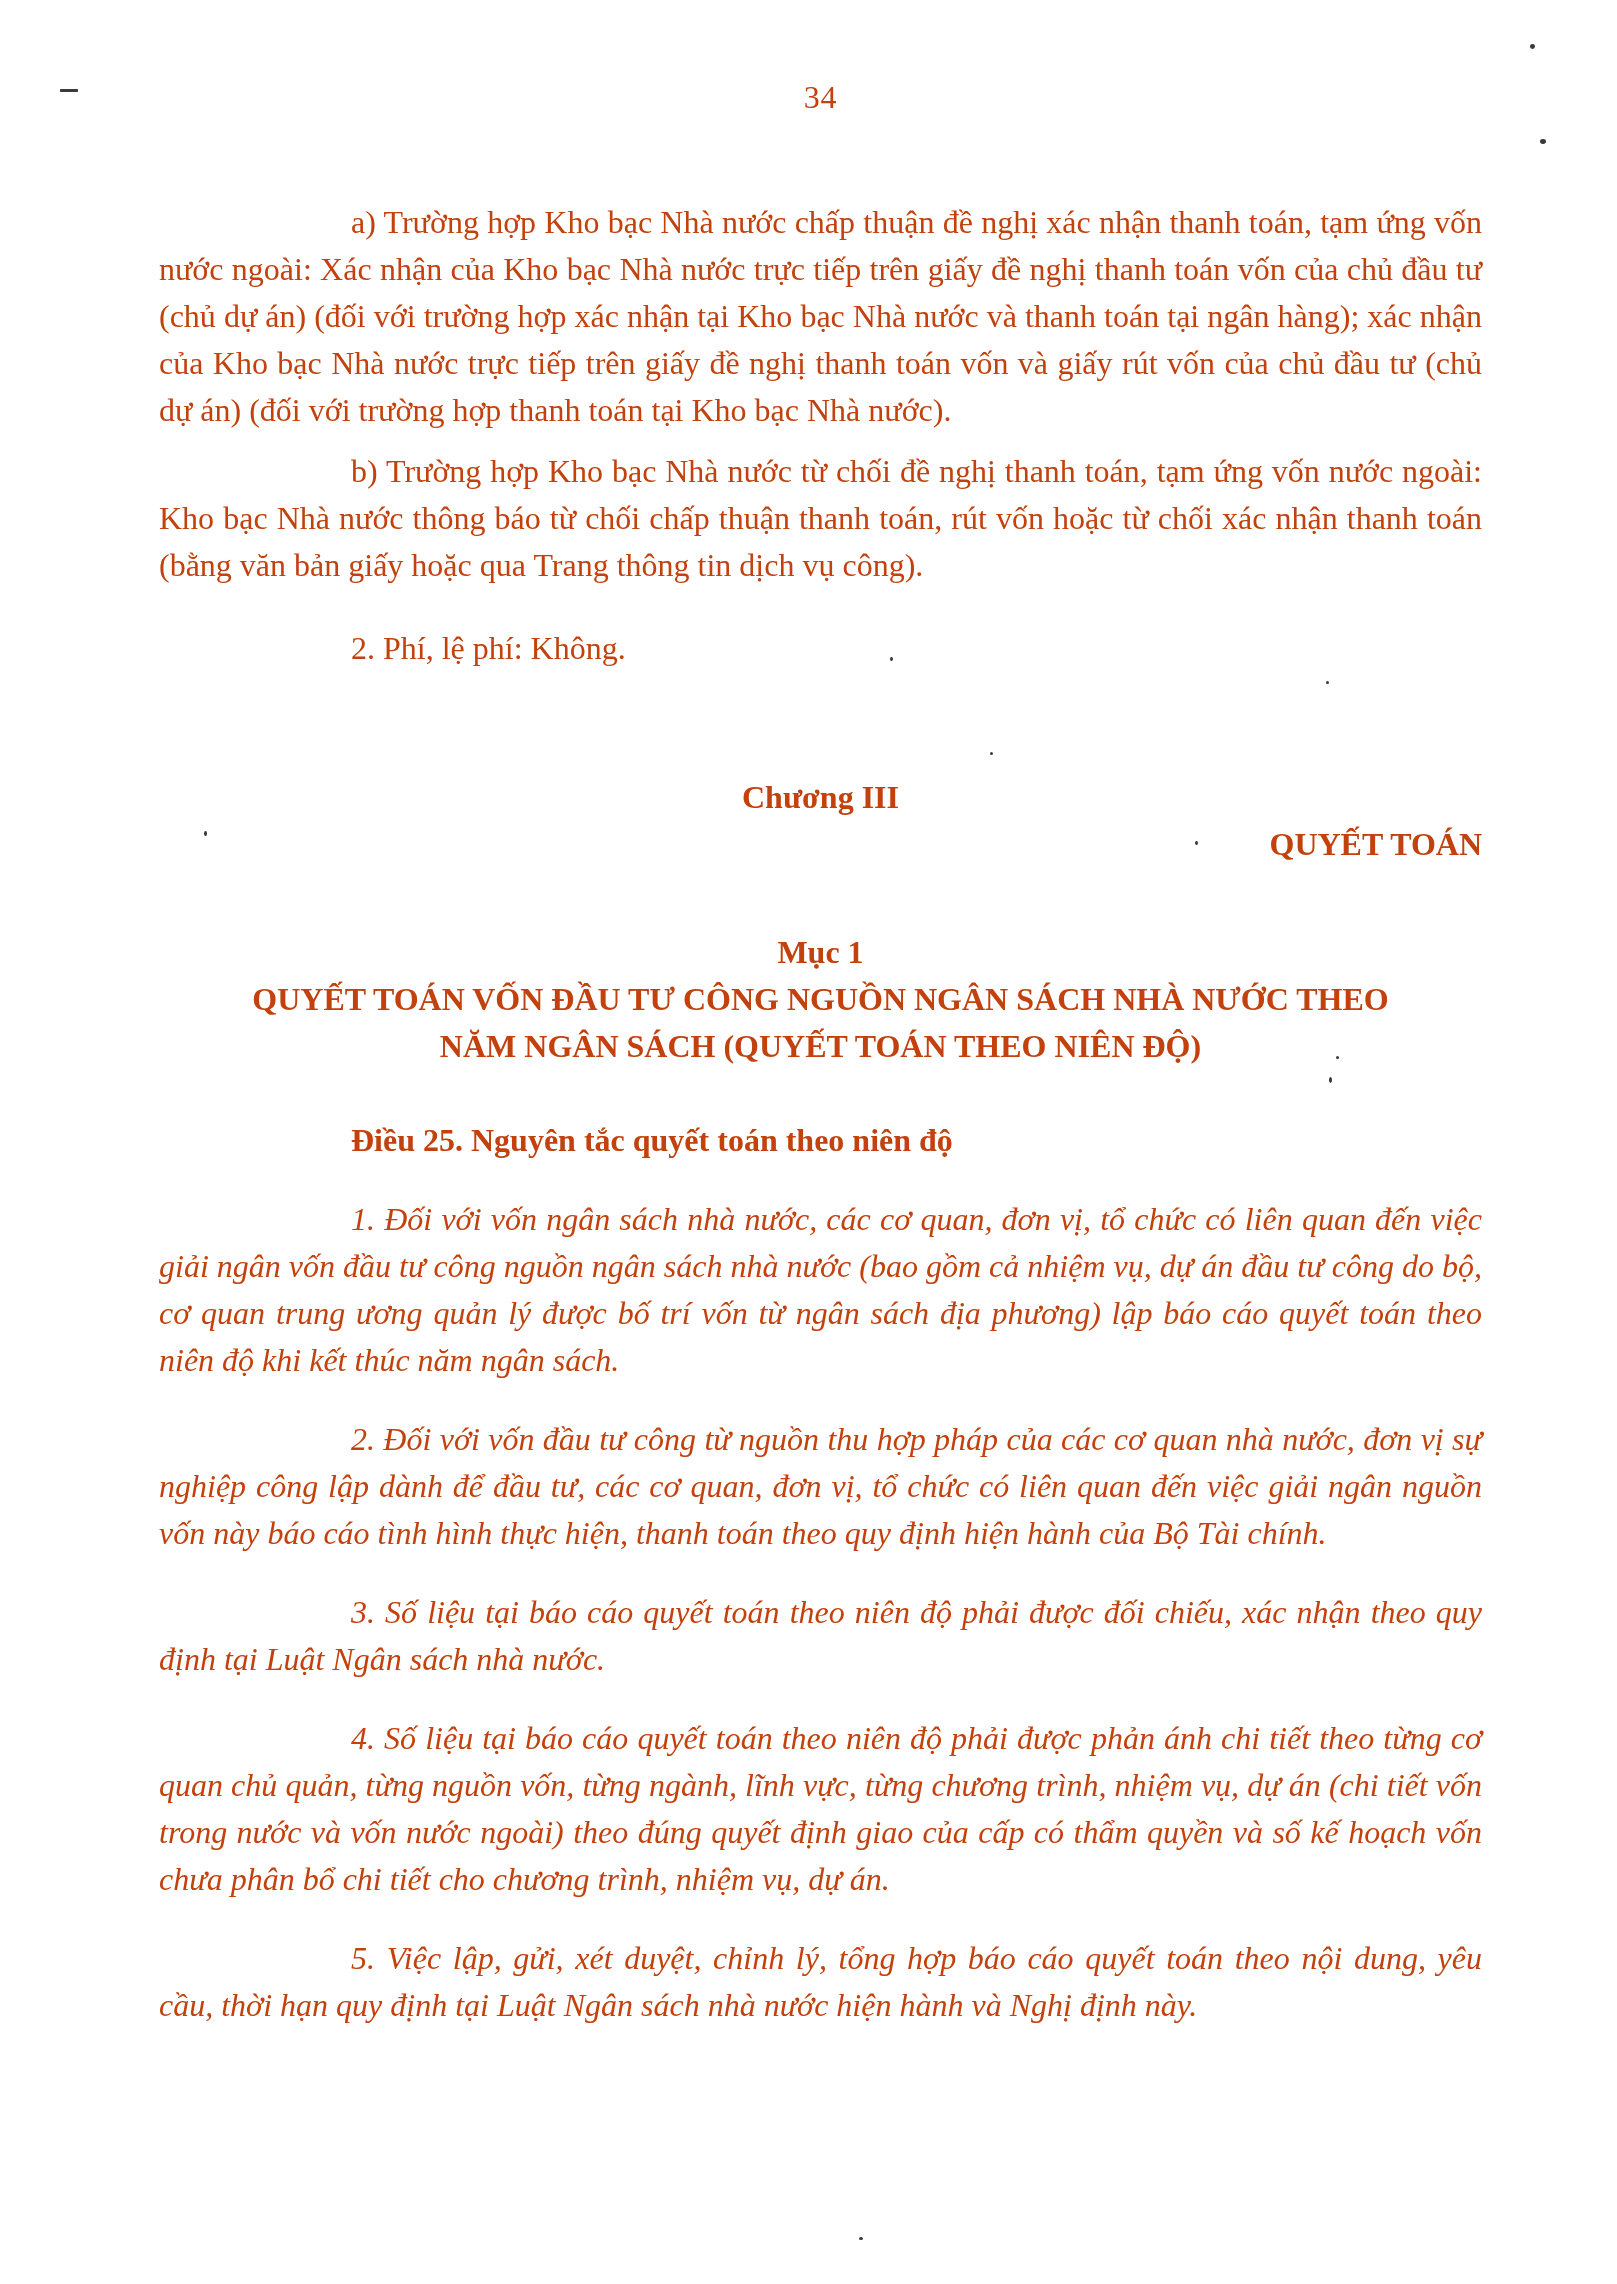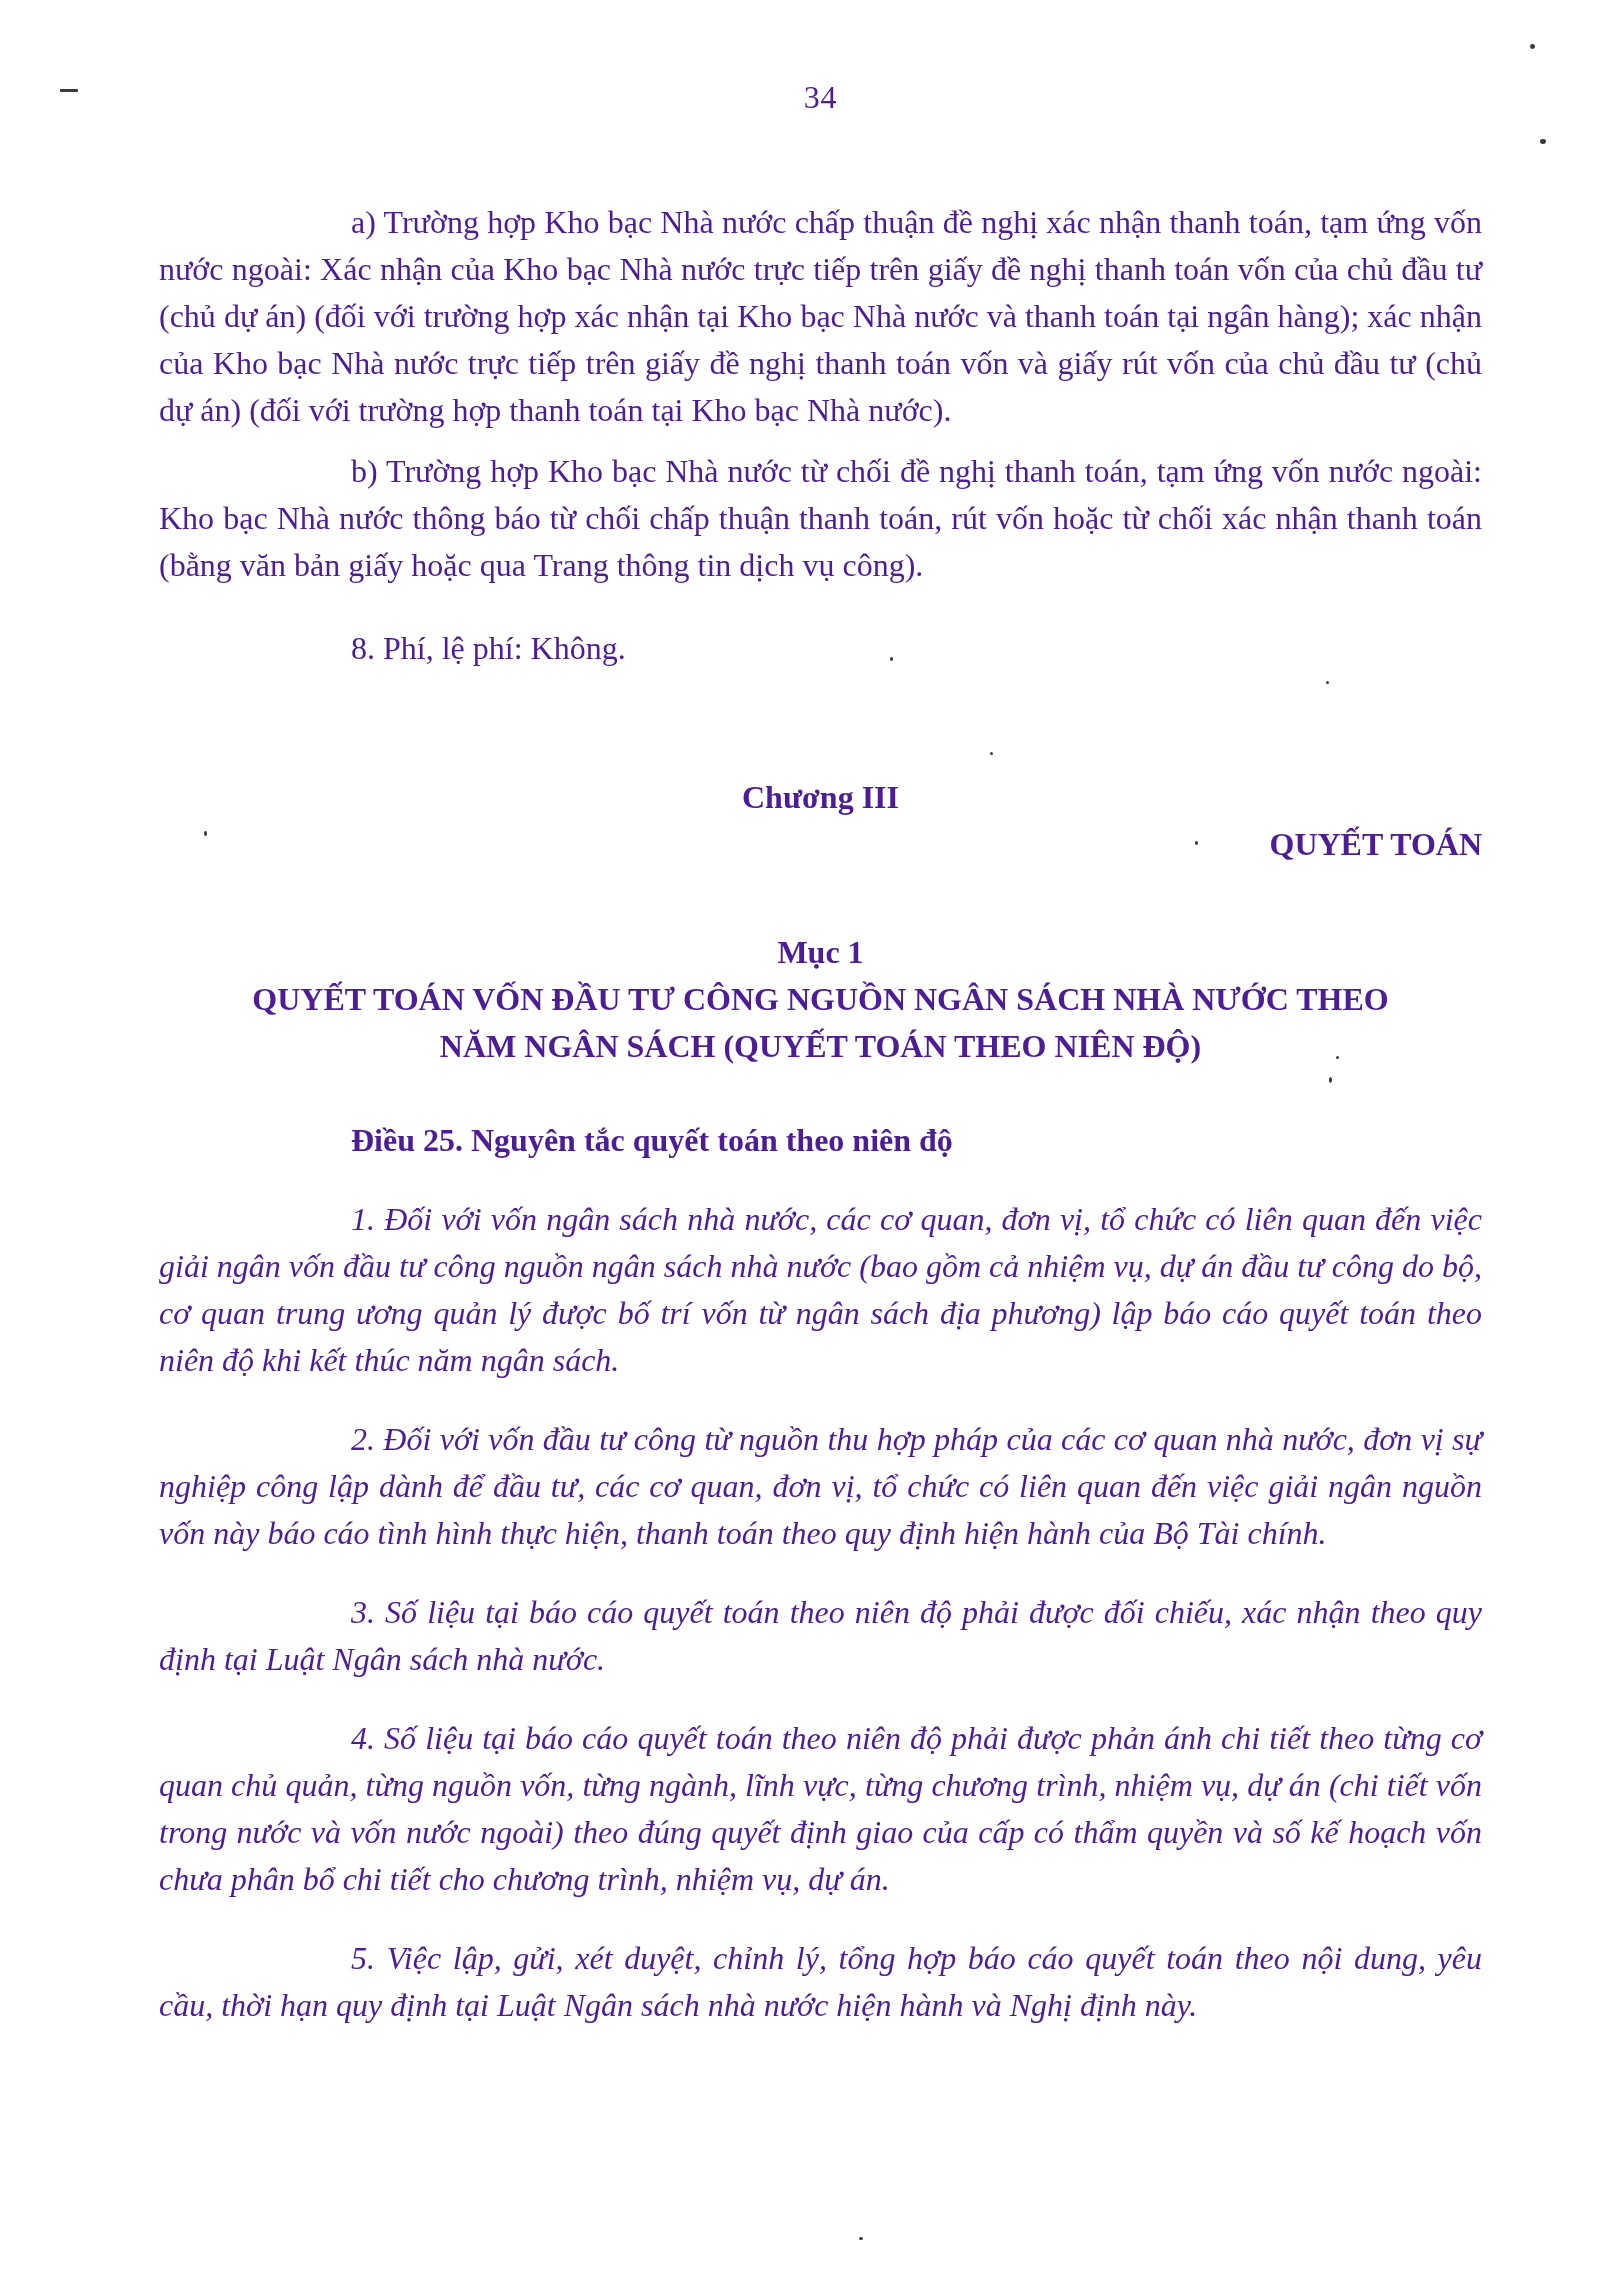--- a/index.html
+++ b/index.html
@@ -5,21 +5,21 @@
   html, body {
     margin: 0;
     padding: 0;
     background: #ffffff;
   }
   .page {
     position: relative;
     width: 1580px;
     height: 2284px;
     background: #ffffff;
-    color: #4c1d95;
+    color: #c2410c;
     font-family: "Liberation Serif", "DejaVu Serif", serif;
     font-size: 32px;
     line-height: 47px;
     overflow: hidden;
   }
   .content {
     position: absolute;
     left: 159px;
     top: 74px;
     width: 1323px;
@@ -87,21 +87,21 @@
 <div class="page">
 
   <div class="content">
 
     <div class="page-number">34</div>
 
     <p class="para para-a">a) Trường hợp Kho bạc Nhà nước chấp thuận đề nghị xác nhận thanh toán, tạm ứng vốn nước ngoài: Xác nhận của Kho bạc Nhà nước trực tiếp trên giấy đề nghị thanh toán vốn của chủ đầu tư (chủ dự án) (đối với trường hợp xác nhận tại Kho bạc Nhà nước và thanh toán tại ngân hàng); xác nhận của Kho bạc Nhà nước trực tiếp trên giấy đề nghị thanh toán vốn và giấy rút vốn của chủ đầu tư (chủ dự án) (đối với trường hợp thanh toán tại Kho bạc Nhà nước).</p>
 
     <p class="para para-b">b) Trường hợp Kho bạc Nhà nước từ chối đề nghị thanh toán, tạm ứng vốn nước ngoài: Kho bạc Nhà nước thông báo từ chối chấp thuận thanh toán, rút vốn hoặc từ chối xác nhận thanh toán (bằng văn bản giấy hoặc qua Trang thông tin dịch vụ công).</p>
 
-    <div class="fee-line">8. Phí, lệ phí: Không.</div>
+    <div class="fee-line">2. Phí, lệ phí: Không.</div>
 
     <div class="chapter-label">Chương III</div>
 
     <div class="chapter-title">QUYẾT TOÁN</div>
 
     <div class="section-label">Mục 1</div>
 
     <div class="section-title">QUYẾT TOÁN VỐN ĐẦU TƯ CÔNG NGUỒN NGÂN SÁCH NHÀ NƯỚC THEO NĂM NGÂN SÁCH (QUYẾT TOÁN THEO NIÊN ĐỘ)</div>
 
     <div class="article-heading">Điều 25. Nguyên tắc quyết toán theo niên độ</div>

